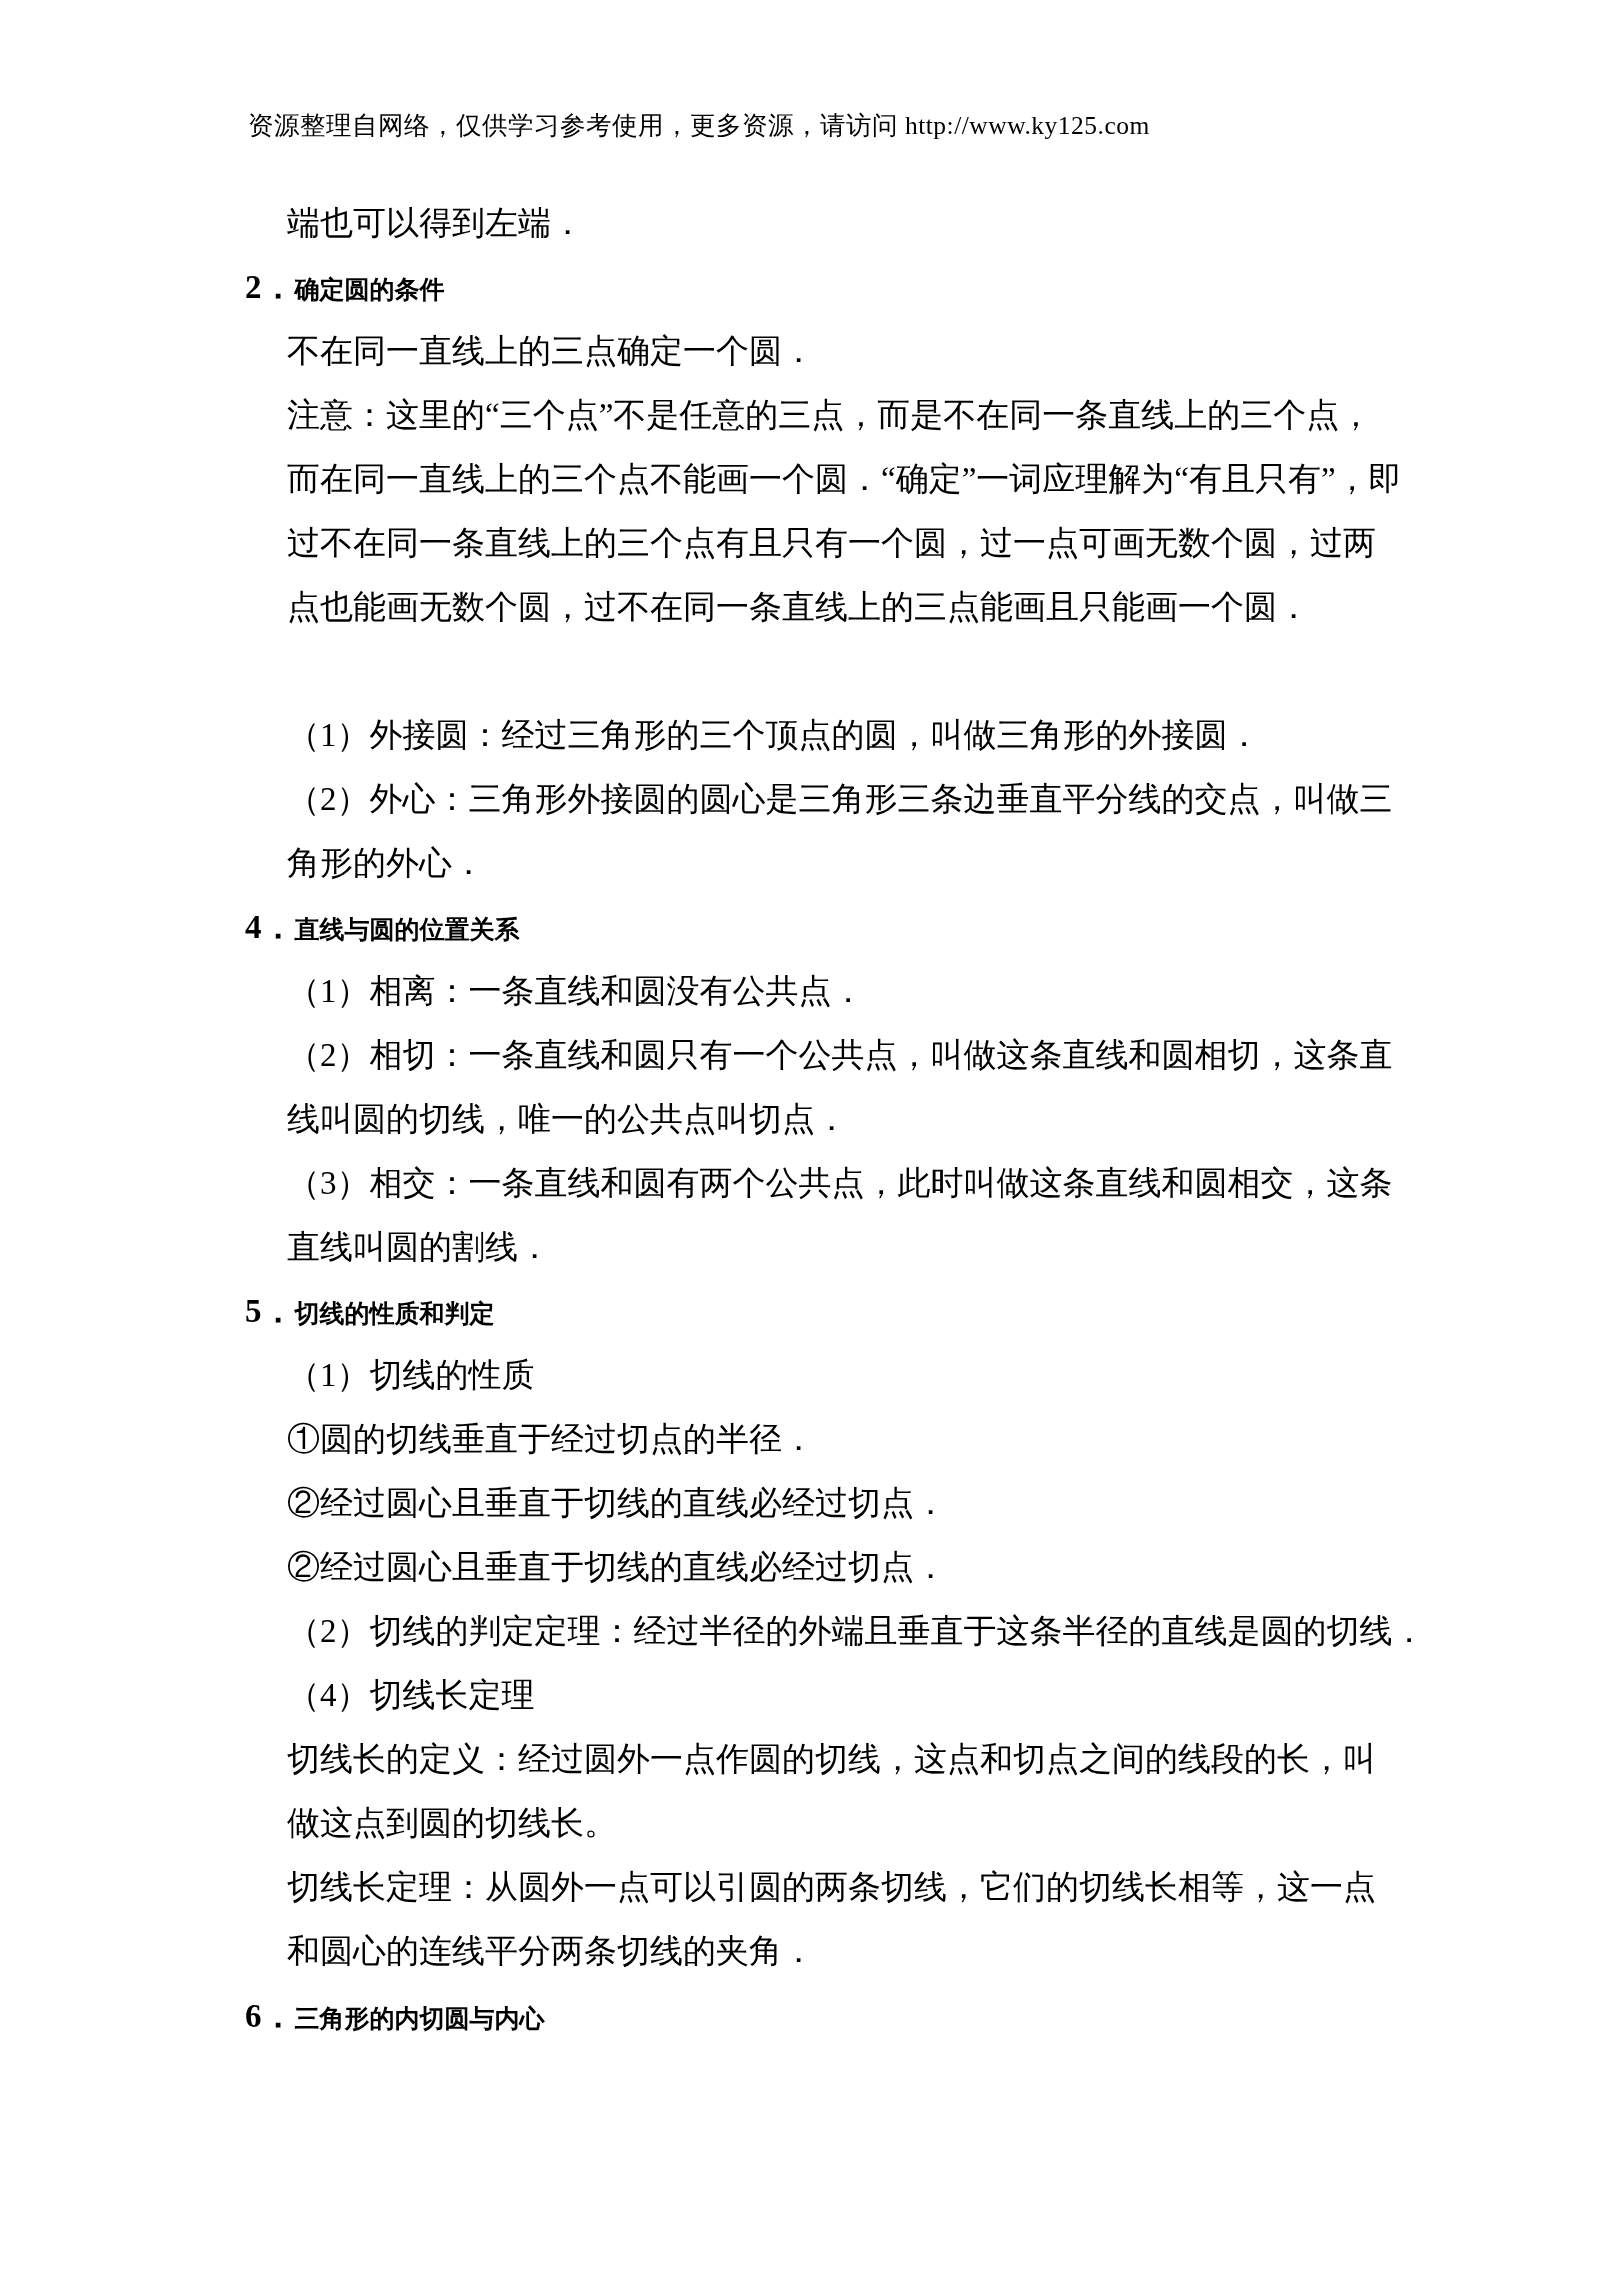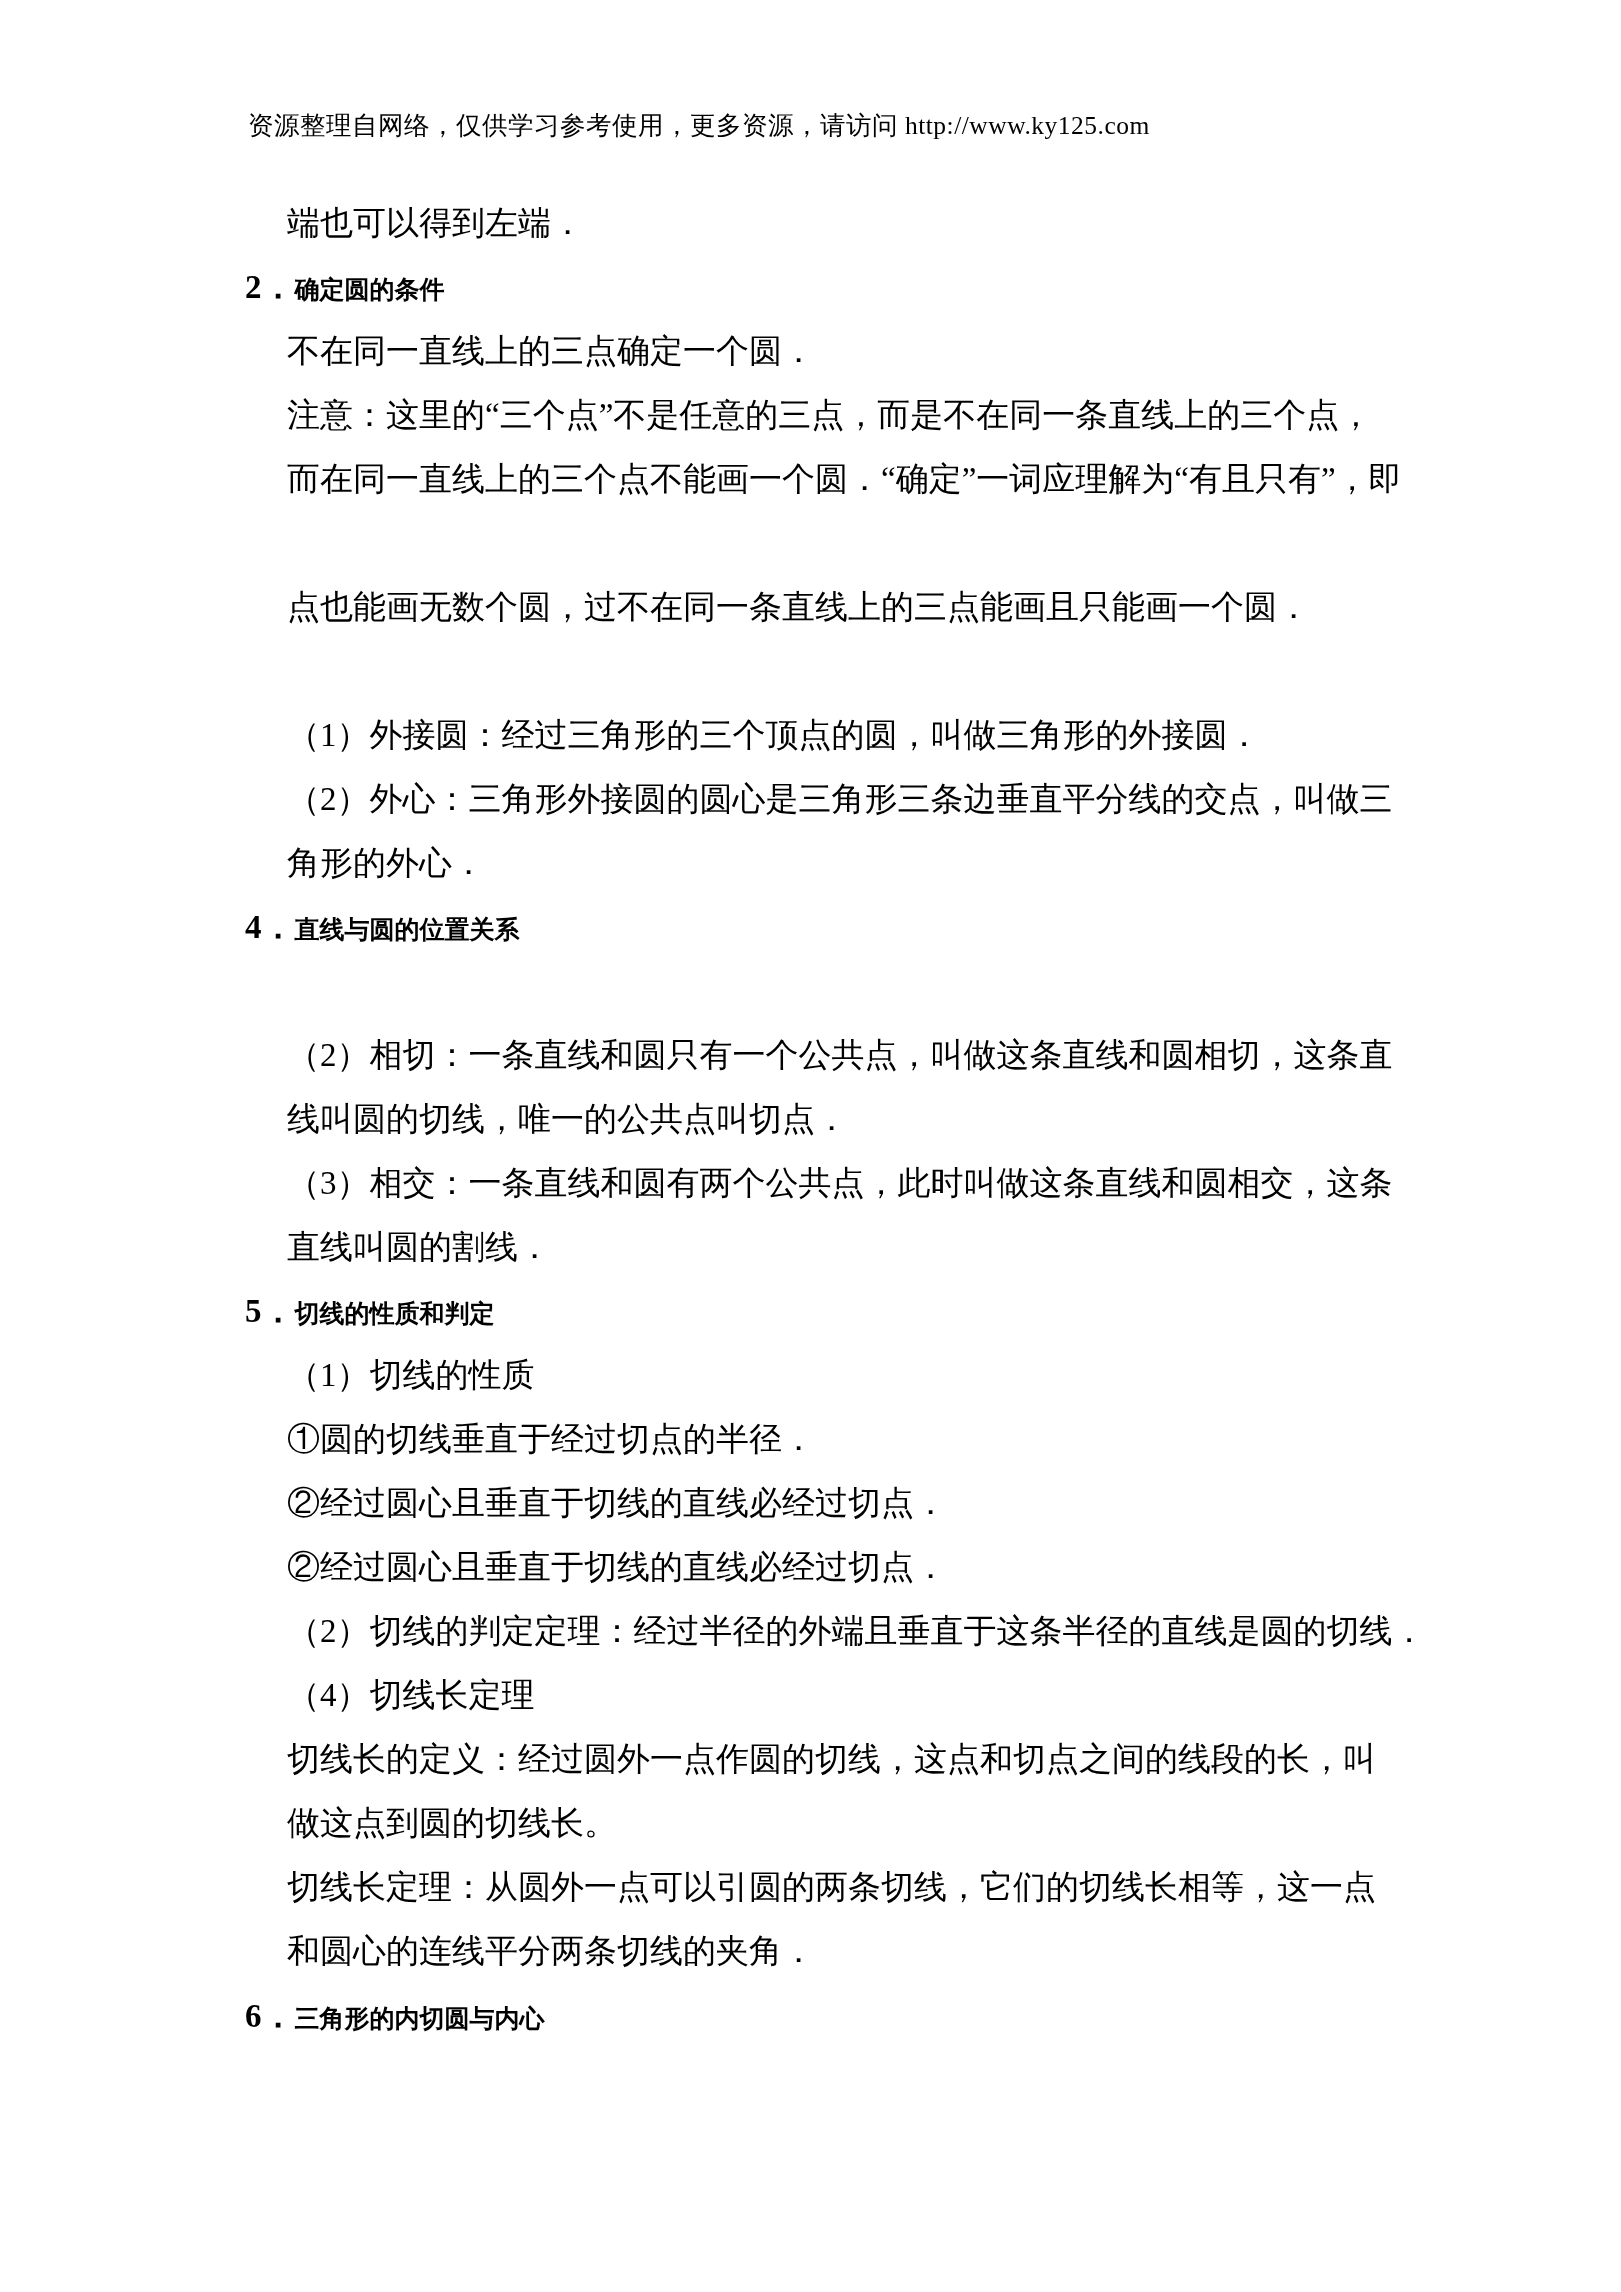--- a/index.html
+++ b/index.html
@@ -46,29 +46,31 @@
 
   <div class="header-note">资源整理自网络，仅供学习参考使用，更多资源，请访问 http://www.ky125.com</div>
 
   <div class="line body-line" style="top:204px">端也可以得到左端．</div>
 
   <div class="line heading-line" style="top:268px"><span class="num">2．</span><span class="htxt">确定圆的条件</span></div>
 
   <div class="line body-line" style="top:332px">不在同一直线上的三点确定一个圆．</div>
   <div class="line body-line" style="top:396px">注意：这里的“三个点”不是任意的三点，而是不在同一条直线上的三个点，</div>
   <div class="line body-line" style="top:460px">而在同一直线上的三个点不能画一个圆．“确定”一词应理解为“有且只有”，即</div>
+  <div class="line body-line" style="top:524px">过不在同一条直线上的三个点有且只有一个圆，过一点可画无数个圆，过两</div>
   <div class="line body-line" style="top:588px">点也能画无数个圆，过不在同一条直线上的三点能画且只能画一个圆．</div>
 
 
   <div class="line body-line" style="top:716px">（1）外接圆：经过三角形的三个顶点的圆，叫做三角形的外接圆．</div>
   <div class="line body-line" style="top:780px">（2）外心：三角形外接圆的圆心是三角形三条边垂直平分线的交点，叫做三</div>
   <div class="line body-line" style="top:844px">角形的外心．</div>
 
   <div class="line heading-line" style="top:908px"><span class="num">4．</span><span class="htxt">直线与圆的位置关系</span></div>
 
+  <div class="line body-line" style="top:972px">（1）相离：一条直线和圆没有公共点．</div>
   <div class="line body-line" style="top:1036px">（2）相切：一条直线和圆只有一个公共点，叫做这条直线和圆相切，这条直</div>
   <div class="line body-line" style="top:1100px">线叫圆的切线，唯一的公共点叫切点．</div>
   <div class="line body-line" style="top:1164px">（3）相交：一条直线和圆有两个公共点，此时叫做这条直线和圆相交，这条</div>
   <div class="line body-line" style="top:1228px">直线叫圆的割线．</div>
 
   <div class="line heading-line" style="top:1292px"><span class="num">5．</span><span class="htxt">切线的性质和判定</span></div>
 
   <div class="line body-line" style="top:1356px">（1）切线的性质</div>
   <div class="line body-line" style="top:1420px">①圆的切线垂直于经过切点的半径．</div>
   <div class="line body-line" style="top:1484px">②经过圆心且垂直于切线的直线必经过切点．</div>

